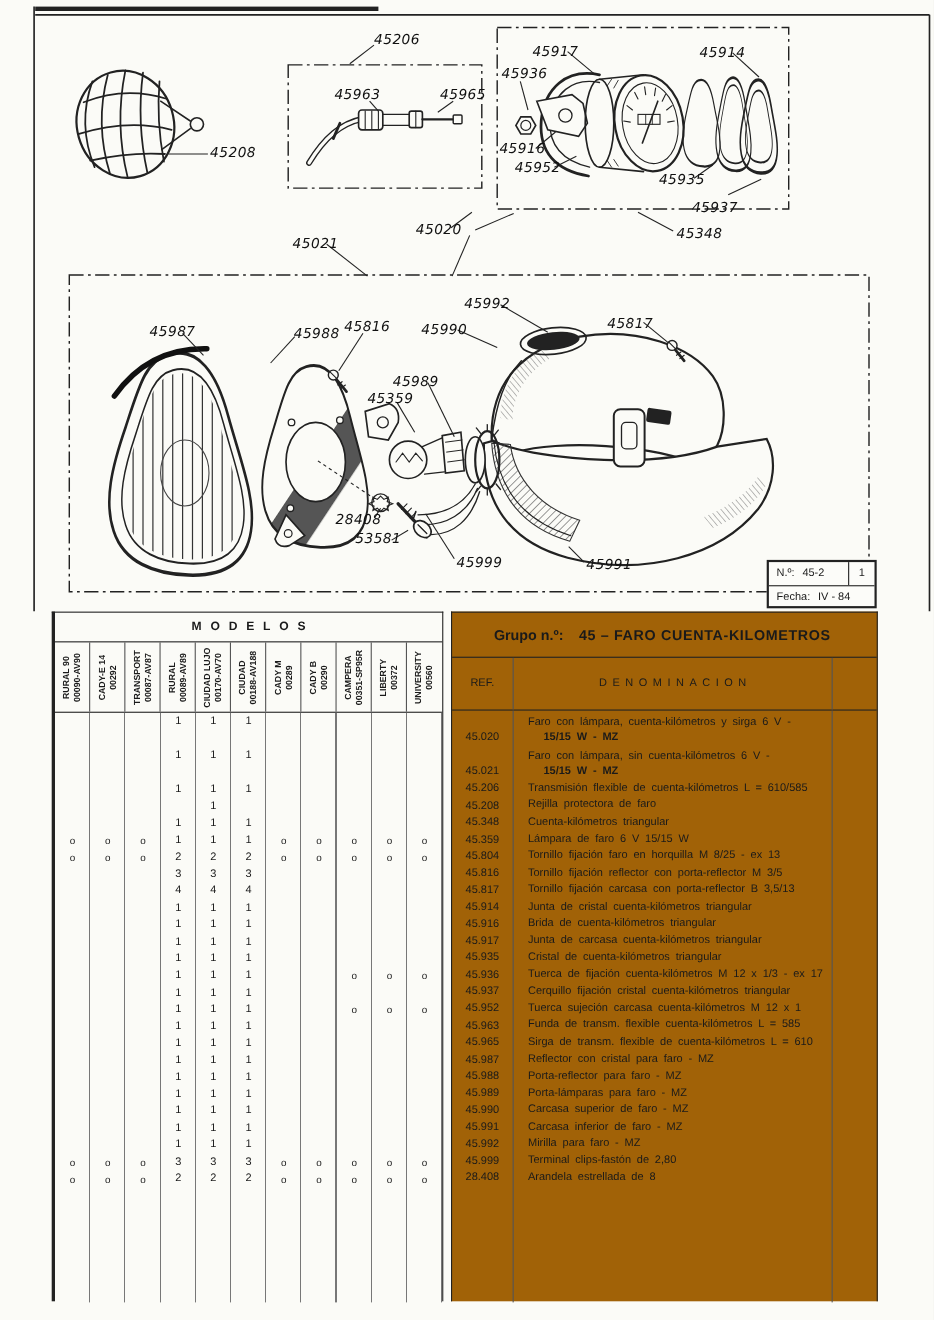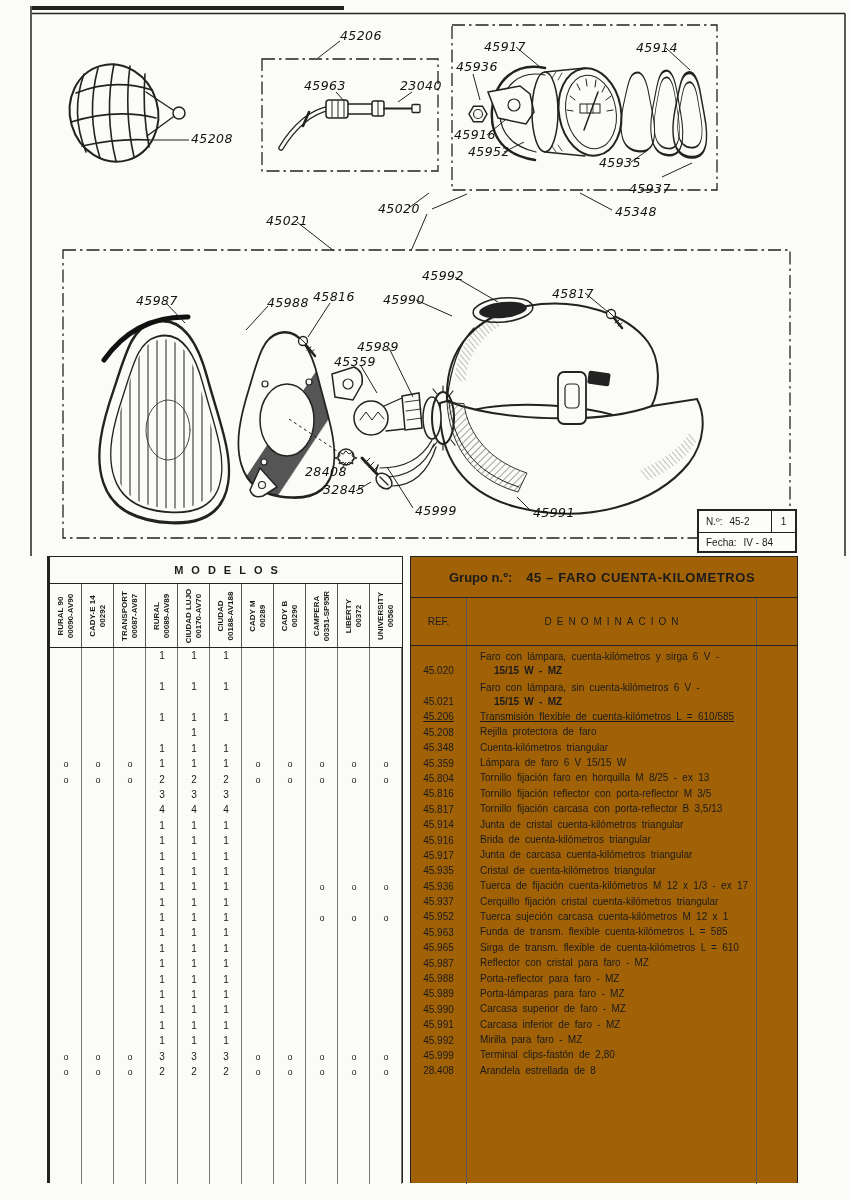--- a/index.html
+++ b/index.html
@@ -271,42 +271,42 @@
       <line x1="341" y1="470" x2="346" y2="462"></line>
       <line x1="356" y1="491" x2="371" y2="482"></line>
       <line x1="413" y1="508" x2="387" y2="467"></line>
       <line x1="531" y1="511" x2="517" y2="497"></line>
     </g>
   </svg>
 
   <div>
     <div class="plabel" style="left:340px;top:28px">45206</div>
     <div class="plabel" style="left:304px;top:78px">45963</div>
-    <div class="plabel" style="left:400px;top:78px">23040</div>
+    <div class="plabel" style="left:400px;top:78px">45965</div>
     <div class="plabel" style="left:191px;top:131px">45208</div>
     <div class="plabel" style="left:484px;top:39px">45917</div>
     <div class="plabel" style="left:456px;top:59px">45936</div>
     <div class="plabel" style="left:636px;top:40px">45914</div>
     <div class="plabel" style="left:454px;top:127px">45916</div>
     <div class="plabel" style="left:468px;top:144px">45952</div>
     <div class="plabel" style="left:599px;top:155px">45935</div>
     <div class="plabel" style="left:629px;top:181px">45937</div>
     <div class="plabel" style="left:378px;top:201px">45020</div>
     <div class="plabel" style="left:615px;top:204px">45348</div>
     <div class="plabel" style="left:266px;top:213px">45021</div>
     <div class="plabel" style="left:422px;top:268px">45992</div>
     <div class="plabel" style="left:552px;top:286px">45817</div>
     <div class="plabel" style="left:136px;top:293px">45987</div>
     <div class="plabel" style="left:267px;top:295px">45988</div>
     <div class="plabel" style="left:313px;top:289px">45816</div>
     <div class="plabel" style="left:383px;top:292px">45990</div>
     <div class="plabel" style="left:357px;top:339px">45989</div>
     <div class="plabel" style="left:334px;top:354px">45359</div>
     <div class="plabel" style="left:305px;top:464px">28408</div>
-    <div class="plabel" style="left:323px;top:482px">32845</div>
+    <div class="plabel" style="left:323px;top:482px">53581</div>
     <div class="plabel" style="left:415px;top:503px">45999</div>
     <div class="plabel" style="left:533px;top:505px">45991</div>
   </div>
 
   <div class="refbox">
     <div class="r1">
       <span class="lab">N.º:</span>
       <span class="val">45-2</span>
       <span class="pg">1</span>
     </div>
@@ -748,21 +748,21 @@
               <div class="indent">15/15 W - MZ</div>
             </div>
           </div>
           <div class="prow" style="height: 31px;">
             <div class="pref">45.021</div>
             <div class="pden">
               <div class="">Faro con lámpara, sin cuenta-kilómetros 6 V -</div>
               <div class="indent">15/15 W - MZ</div>
             </div>
           </div>
-          <div class="prow" style="height: 15.4px; text-decoration: underline;">
+          <div class="prow" style="height: 15.4px;">
             <div class="pref">45.206</div>
             <div class="pden">
               <div class="">Transmisión flexible de cuenta-kilómetros L = 610/585</div>
             </div>
           </div>
           <div class="prow" style="height: 15.4px;">
             <div class="pref">45.208</div>
             <div class="pden">
               <div class="">Rejilla protectora de faro</div>
             </div>

